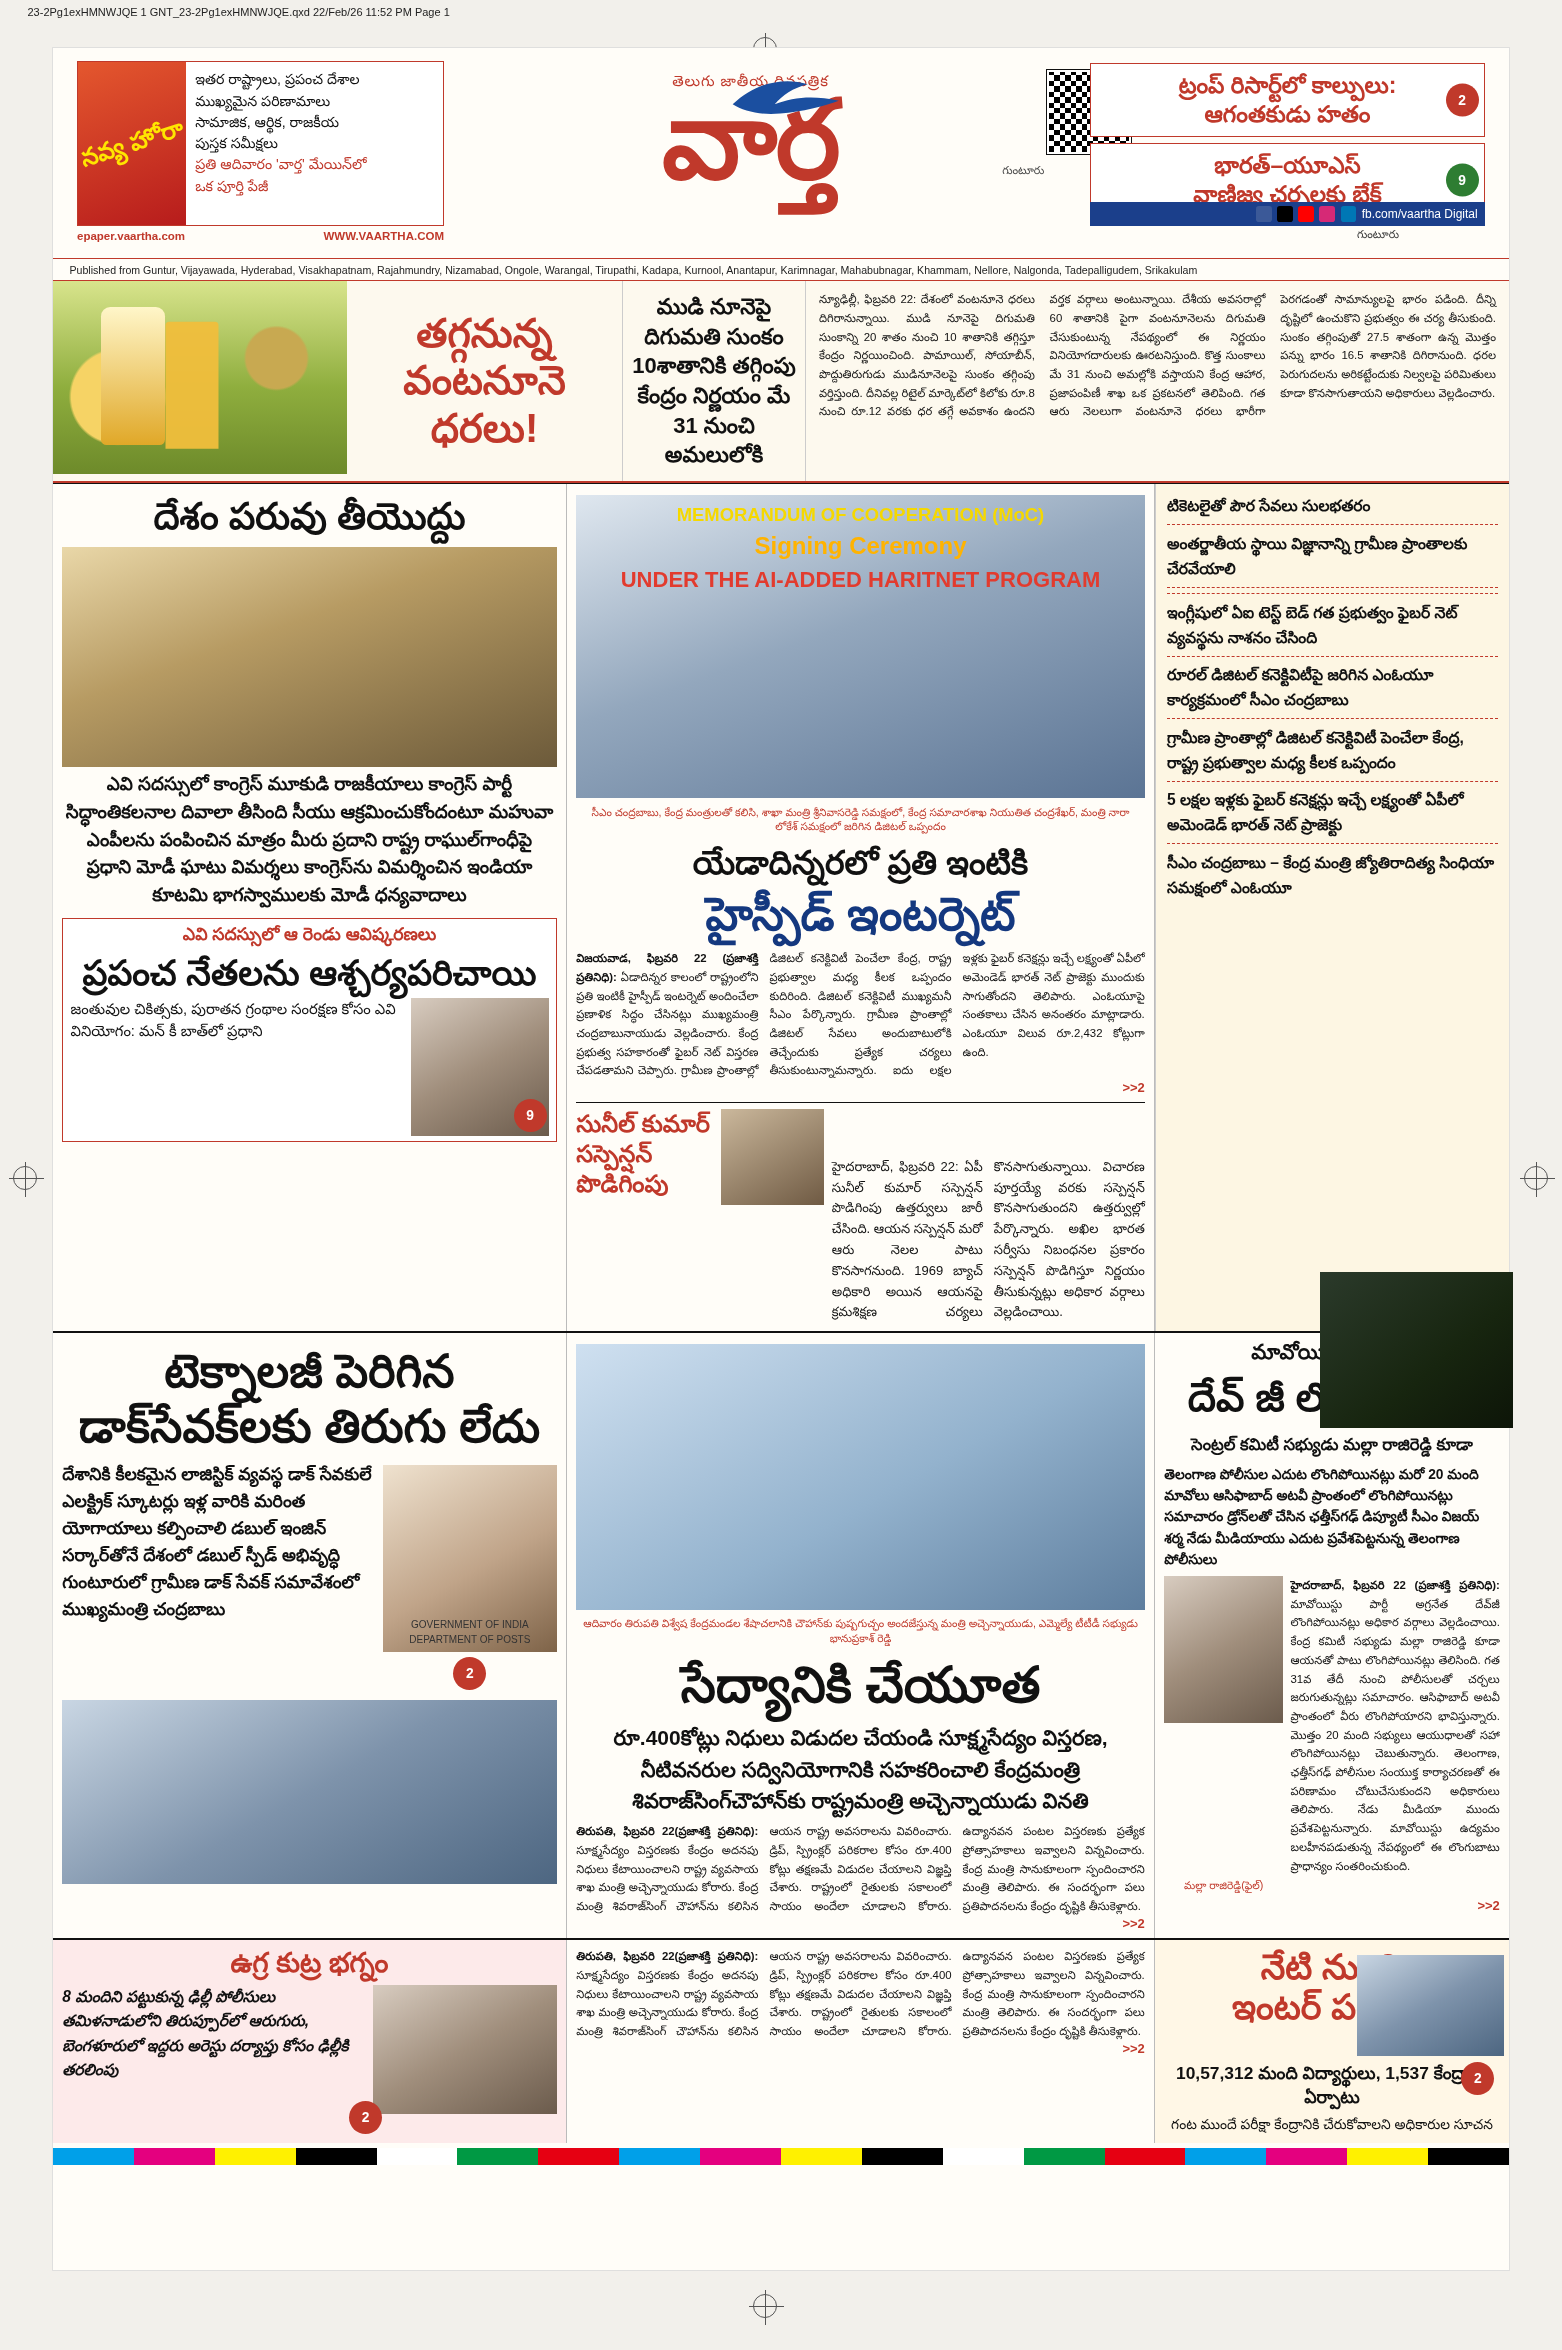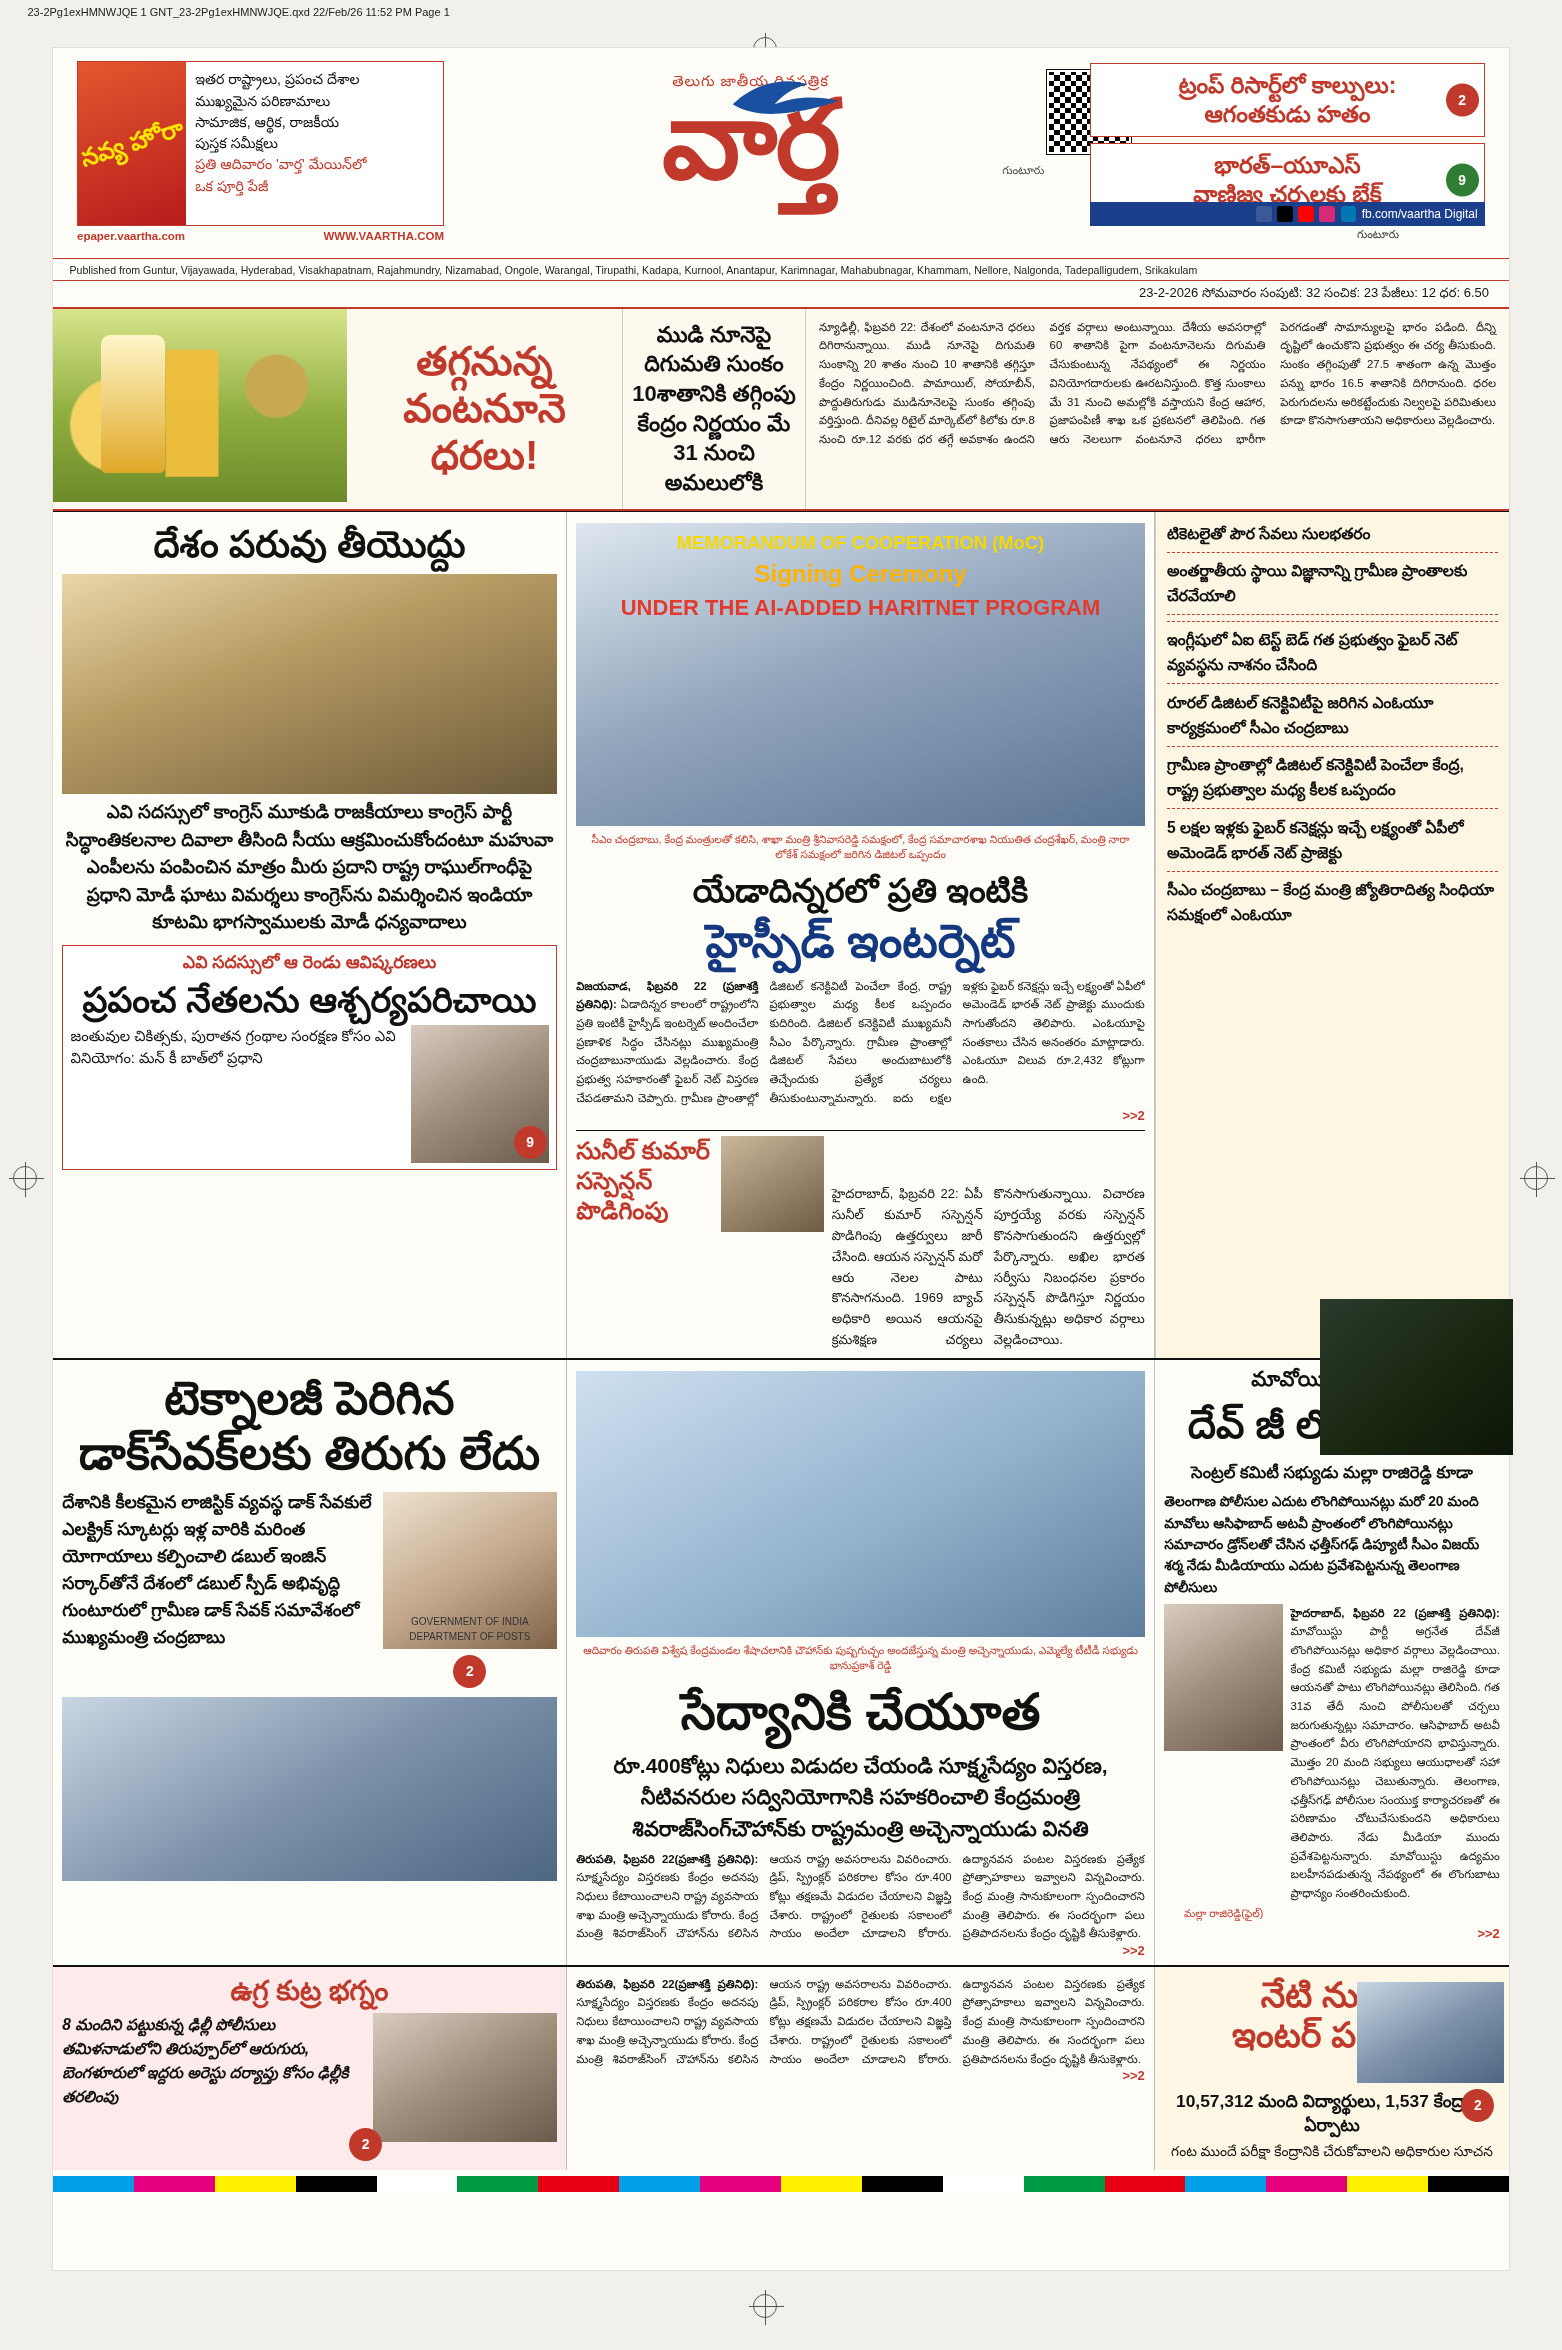--- a/index.html
+++ b/index.html
@@ -259,21 +259,20 @@
       <span class="sicon x"></span>
       <span class="sicon yt"></span>
       <span class="sicon ig"></span>
       <span class="sicon in"></span>
       <span>fb.com/vaartha Digital</span>
     </div>
     <div class="guntur-tag">గుంటూరు</div>
   </div>
 
   <div class="editions">Published from Guntur, Vijayawada, Hyderabad, Visakhapatnam, Rajahmundry, Nizamabad, Ongole, Warangal, Tirupathi, Kadapa, Kurnool, Anantapur, Karimnagar, Mahabubnagar, Khammam, Nellore, Nalgonda, Tadepalligudem, Srikakulam</div>
-  <div class="dateline">23-2-2026 సోమవారం సంపుటి: 32 సంచిక: 23 పేజీలు: 12 ధర: 6.50</div>
 
   <div class="lead-strip">
     <div class="lead-img">
       <div class="bottle"></div>
     </div>
     <div class="lead-head">తగ్గనున్న వంటనూనె ధరలు!</div>
     <div class="lead-sub">ముడి నూనెపై దిగుమతి సుంకం 10శాతానికి తగ్గింపు కేంద్రం నిర్ణయం మే 31 నుంచి అమలులోకి</div>
     <div class="lead-body body-text">న్యూఢిల్లీ, ఫిబ్రవరి 22: దేశంలో వంటనూనె ధరలు దిగిరానున్నాయి. ముడి నూనెపై దిగుమతి సుంకాన్ని 20 శాతం నుంచి 10 శాతానికి తగ్గిస్తూ కేంద్రం నిర్ణయించింది. పామాయిల్, సోయాబీన్, పొద్దుతిరుగుడు ముడినూనెలపై సుంకం తగ్గింపు వర్తిస్తుంది. దీనివల్ల రిటైల్ మార్కెట్‌లో కిలోకు రూ.8 నుంచి రూ.12 వరకు ధర తగ్గే అవకాశం ఉందని వర్తక వర్గాలు అంటున్నాయి. దేశీయ అవసరాల్లో 60 శాతానికి పైగా వంటనూనెలను దిగుమతి చేసుకుంటున్న నేపథ్యంలో ఈ నిర్ణయం వినియోగదారులకు ఊరటనిస్తుంది. కొత్త సుంకాలు మే 31 నుంచి అమల్లోకి వస్తాయని కేంద్ర ఆహార, ప్రజాపంపిణీ శాఖ ఒక ప్రకటనలో తెలిపింది. గత ఆరు నెలలుగా వంటనూనె ధరలు భారీగా పెరగడంతో సామాన్యులపై భారం పడింది. దీన్ని దృష్టిలో ఉంచుకొని ప్రభుత్వం ఈ చర్య తీసుకుంది. సుంకం తగ్గింపుతో 27.5 శాతంగా ఉన్న మొత్తం పన్ను భారం 16.5 శాతానికి దిగిరానుంది. ధరల పెరుగుదలను అరికట్టేందుకు నిల్వలపై పరిమితులు కూడా కొనసాగుతాయని అధికారులు వెల్లడించారు.</div>
   </div>
 
@@ -335,21 +334,21 @@
     </div>
   </div>
 
   <div class="grid" style="border-top:2.8px solid #111;">
 
     <div class="col col-left">
       <div class="hl" style="font-size:46px;">టెక్నాలజీ పెరిగిన డాక్‌సేవక్‌లకు తిరుగు లేదు</div>
       <div style="display:flex; gap:7.3px;">
         <div style="flex:1; font-size:17.4px; font-weight:bold; line-height:1.55;">దేశానికి కీలకమైన లాజిస్టిక్ వ్యవస్థ డాక్ సేవకులే ఎలక్ట్రిక్ స్కూటర్లు ఇళ్ల వారికి మరింత యోగాయాలు కల్పించాలి డబుల్ ఇంజిన్ సర్కార్‌తోనే దేశంలో డబుల్ స్పీడ్ అభివృద్ధి గుంటూరులో గ్రామీణ డాక్ సేవక్ సమావేశంలో ముఖ్యమంత్రి చంద్రబాబు</div>
         <div style="width:174px;">
-          <div class="photo p6" style="height:157px; position:relative;">
+          <div class="photo p6" style="height:187px; position:relative;">
             <div style="position:absolute; bottom:22px; left:0; right:0; text-align:center; font-size:10px; color:#333;">GOVERNMENT OF INDIA</div>
             <div style="position:absolute; bottom:7.3px; left:0; right:0; text-align:center; font-size:10px; color:#333;">DEPARTMENT OF POSTS</div>
           </div>
           <div class="pgbadge red" style="position:static; margin:5.5px auto; transform:none;">2</div>
         </div>
       </div>
       <div class="photo p5" style="height:184px;"></div>
     </div>
 
     <div class="col col-mid">

